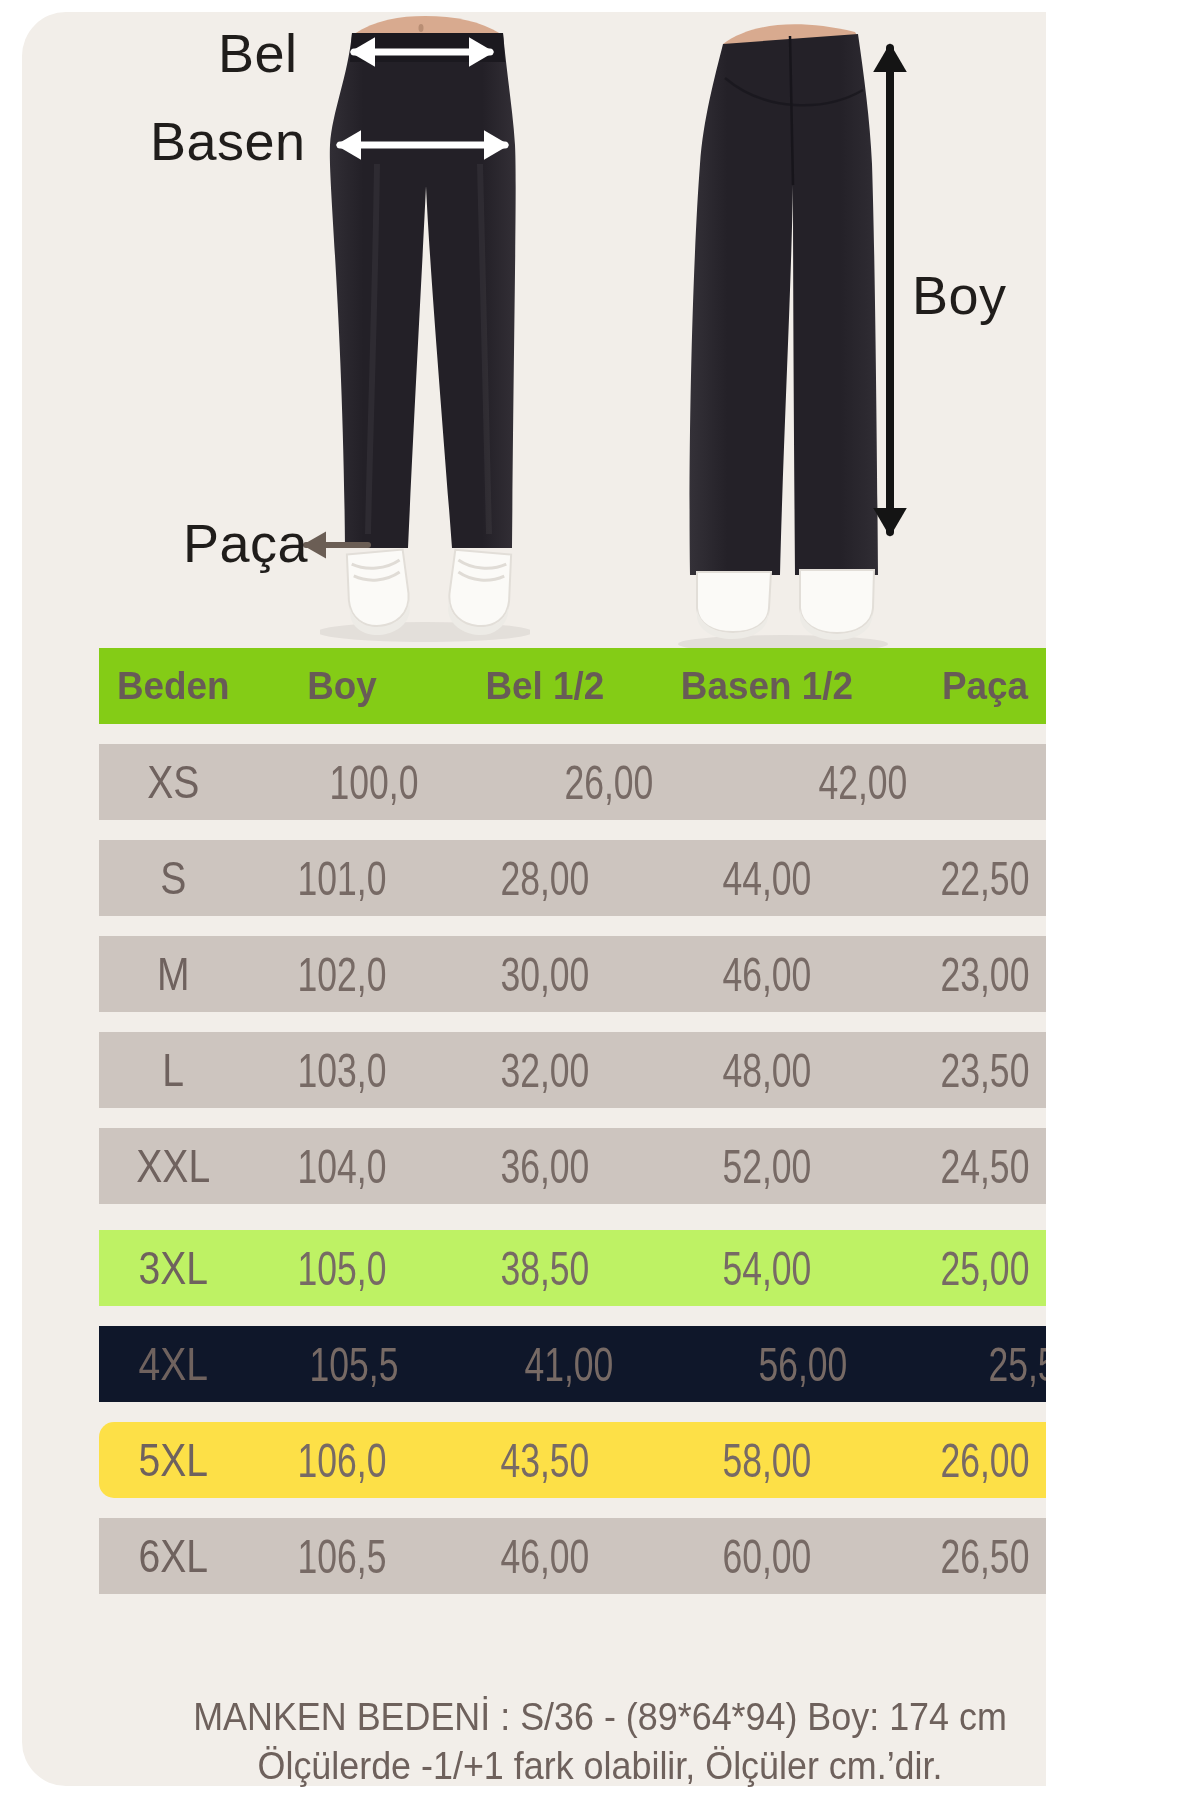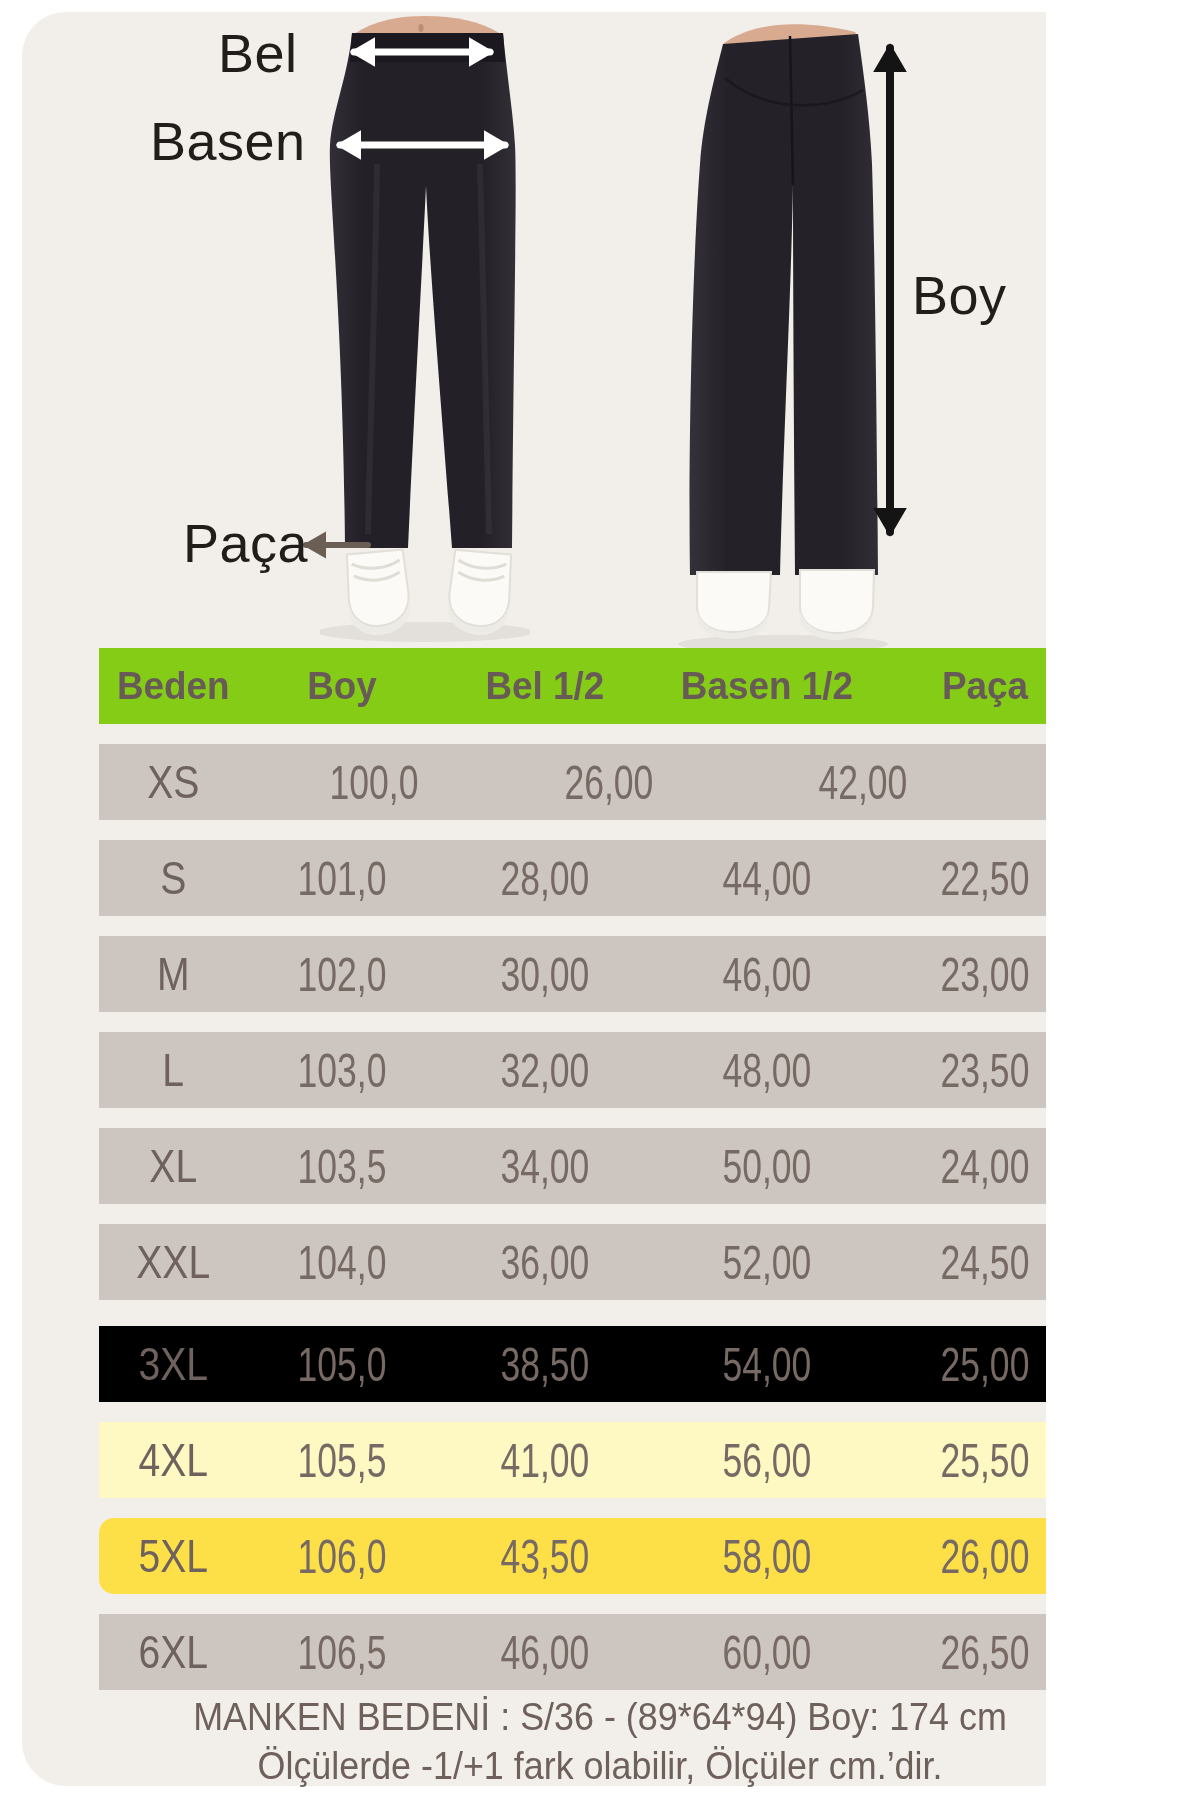--- a/index.html
+++ b/index.html
@@ -166,41 +166,34 @@
         <div class="cell ncell">23,00</div>
       </div>
       <div class="t-row" style="background: rgb(205, 197, 191);">
         <div class="cell scell">L</div>
         <div class="cell ncell">103,0</div>
         <div class="cell ncell">32,00</div>
         <div class="cell ncell">48,00</div>
         <div class="cell ncell">23,50</div>
       </div>
       <div class="t-row" style="background: rgb(205, 197, 191);">
-        <div class="cell scell">XL</div>
-        <div class="cell ncell">103,5</div>
-        <div class="cell ncell">34,00</div>
-        <div class="cell ncell">50,00</div>
-        <div class="cell ncell">24,00</div>
-      </div>
-      <div class="t-row" style="background: rgb(205, 197, 191);">
         <div class="cell scell">XXL</div>
         <div class="cell ncell">104,0</div>
         <div class="cell ncell">36,00</div>
         <div class="cell ncell">52,00</div>
         <div class="cell ncell">24,50</div>
       </div>
-      <div class="t-row" style="background: #000000; margin-top: 26px;">
+      <div class="t-row" style="background: #bef264; margin-top: 26px;">
         <div class="cell scell">3XL</div>
         <div class="cell ncell">105,0</div>
         <div class="cell ncell">38,50</div>
         <div class="cell ncell">54,00</div>
         <div class="cell ncell">25,00</div>
       </div>
-      <div class="t-row" style="background: #fef9c3;">
+      <div class="t-row" style="background: #0f172a; gap: 12px;">
         <div class="cell scell">4XL</div>
         <div class="cell ncell">105,5</div>
         <div class="cell ncell">41,00</div>
         <div class="cell ncell">56,00</div>
         <div class="cell ncell">25,50</div>
       </div>
       <div class="t-row" style="background: #fde047; border-radius: 15px;">
         <div class="cell scell">5XL</div>
         <div class="cell ncell">106,0</div>
         <div class="cell ncell">43,50</div>

